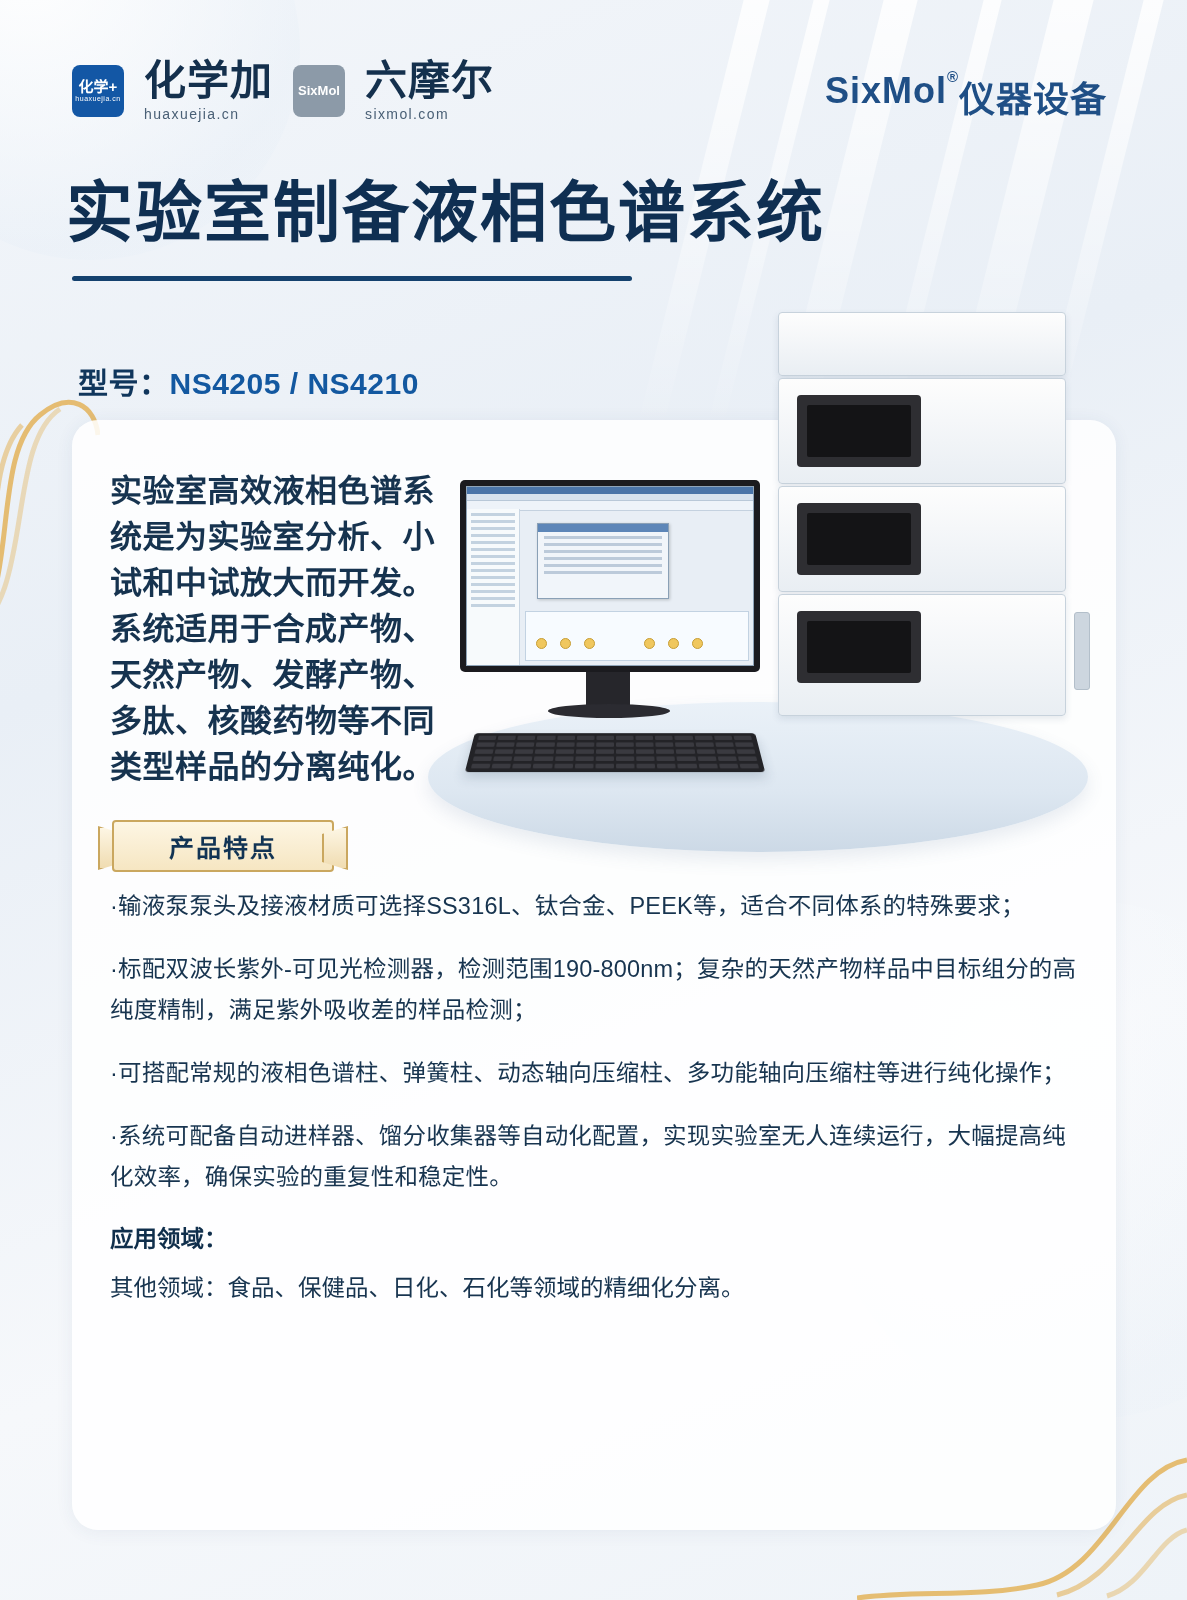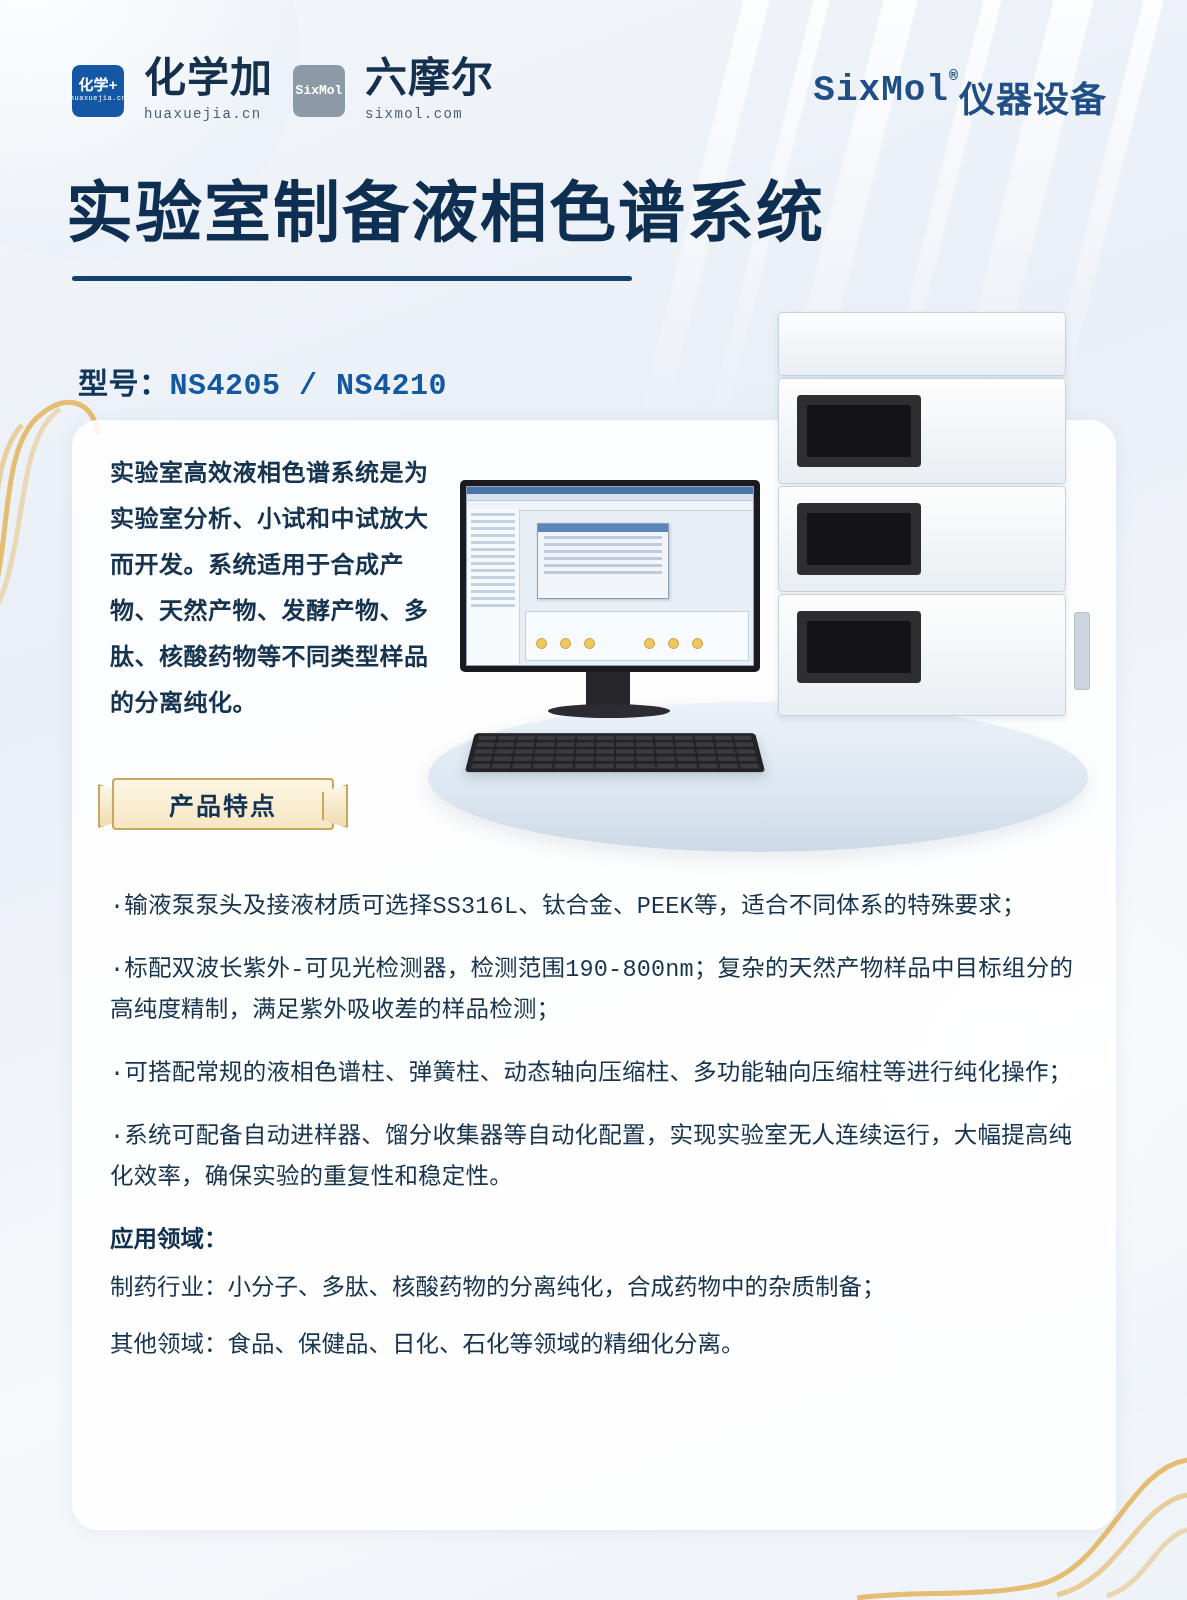--- a/index.html
+++ b/index.html
@@ -9,21 +9,20 @@
   }
   body {
     font-family: "Liberation Sans", "DejaVu Sans", sans-serif;
   }
   #page {
     position: relative;
     width: 1187px;
     height: 1600px;
     overflow: hidden;
     background: linear-gradient(160deg, #f3f6fa 0%, #e9eff6 35%, #f6f8fb 70%, #eef3f8 100%);
-    font-family: Liberation Mono, monospace;
   }
 
   
   .bg-stripes {
     position: absolute;
     inset: 0;
     pointer-events: none;
   }
   .bg-stripe {
     position: absolute;
@@ -159,34 +158,34 @@
     width: 1044px;
     height: 1110px;
     background: rgba(255,255,255,0.86);
     border-radius: 26px;
     box-shadow: 0 2px 18px rgba(40,70,110,0.07);
   }
 
   .intro-text {
     position: absolute;
     left: 110px;
-    top: 452px;
+    top: 468px;
     width: 330px;
-    font-size: 24px;
+    font-size: 32px;
     line-height: 46px;
     color: #16334f;
     font-weight: bold;
     letter-spacing: .5px;
   }
 
   
   .ribbon {
     position: absolute;
     left: 112px;
-    top: 778px;
+    top: 820px;
     width: 222px;
     height: 52px;
   }
   .ribbon-inner {
     position: absolute;
     inset: 0;
     background: linear-gradient(180deg, #fdf6e4, #f6e6c2);
     border: 2px solid #c9a martial;
     border: 2px solid #caa75f;
     border-radius: 4px;
@@ -583,17 +582,16 @@
     <div class="ribbon-inner">产品特点</div>
   </div>
 
   <div class="bullets">
     <div class="bullet">·输液泵泵头及接液材质可选择SS316L、钛合金、PEEK等，适合不同体系的特殊要求；</div>
     <div class="bullet">·标配双波长紫外-可见光检测器，检测范围190-800nm；复杂的天然产物样品中目标组分的高纯度精制，满足紫外吸收差的样品检测；</div>
     <div class="bullet">·可搭配常规的液相色谱柱、弹簧柱、动态轴向压缩柱、多功能轴向压缩柱等进行纯化操作；</div>
     <div class="bullet">·系统可配备自动进样器、馏分收集器等自动化配置，实现实验室无人连续运行，大幅提高纯化效率，确保实验的重复性和稳定性。</div>
 
     <div class="apps-title">应用领域：</div>
-    <div class="app-line">制药行业：小分子、多肽、核酸药物的分离纯化，合成药物中的杂质制备；</div>
     <div class="app-line">其他领域：食品、保健品、日化、石化等领域的精细化分离。</div>
   </div>
 
 </div>
 
 </body></html>

